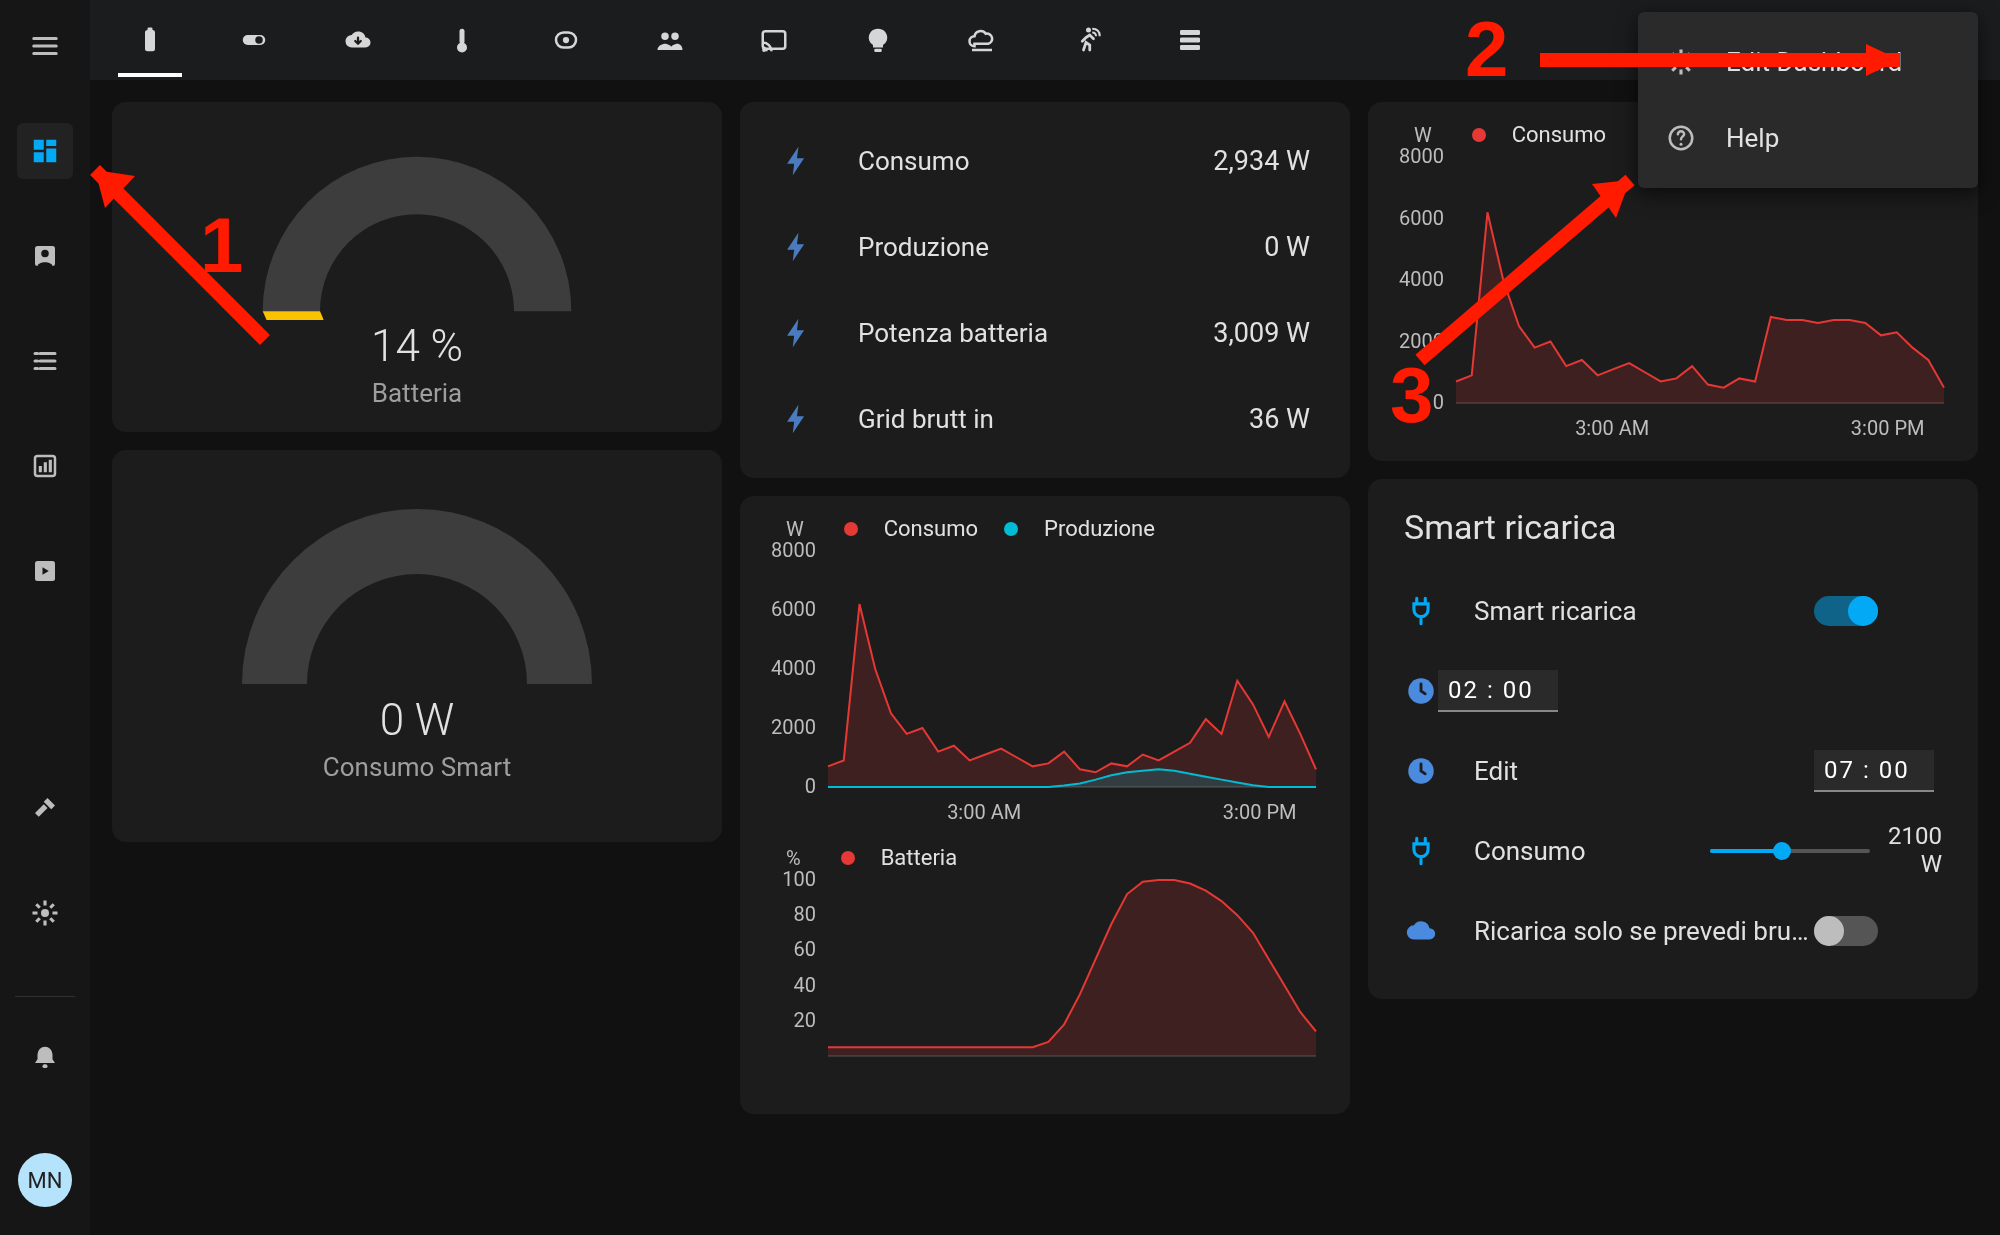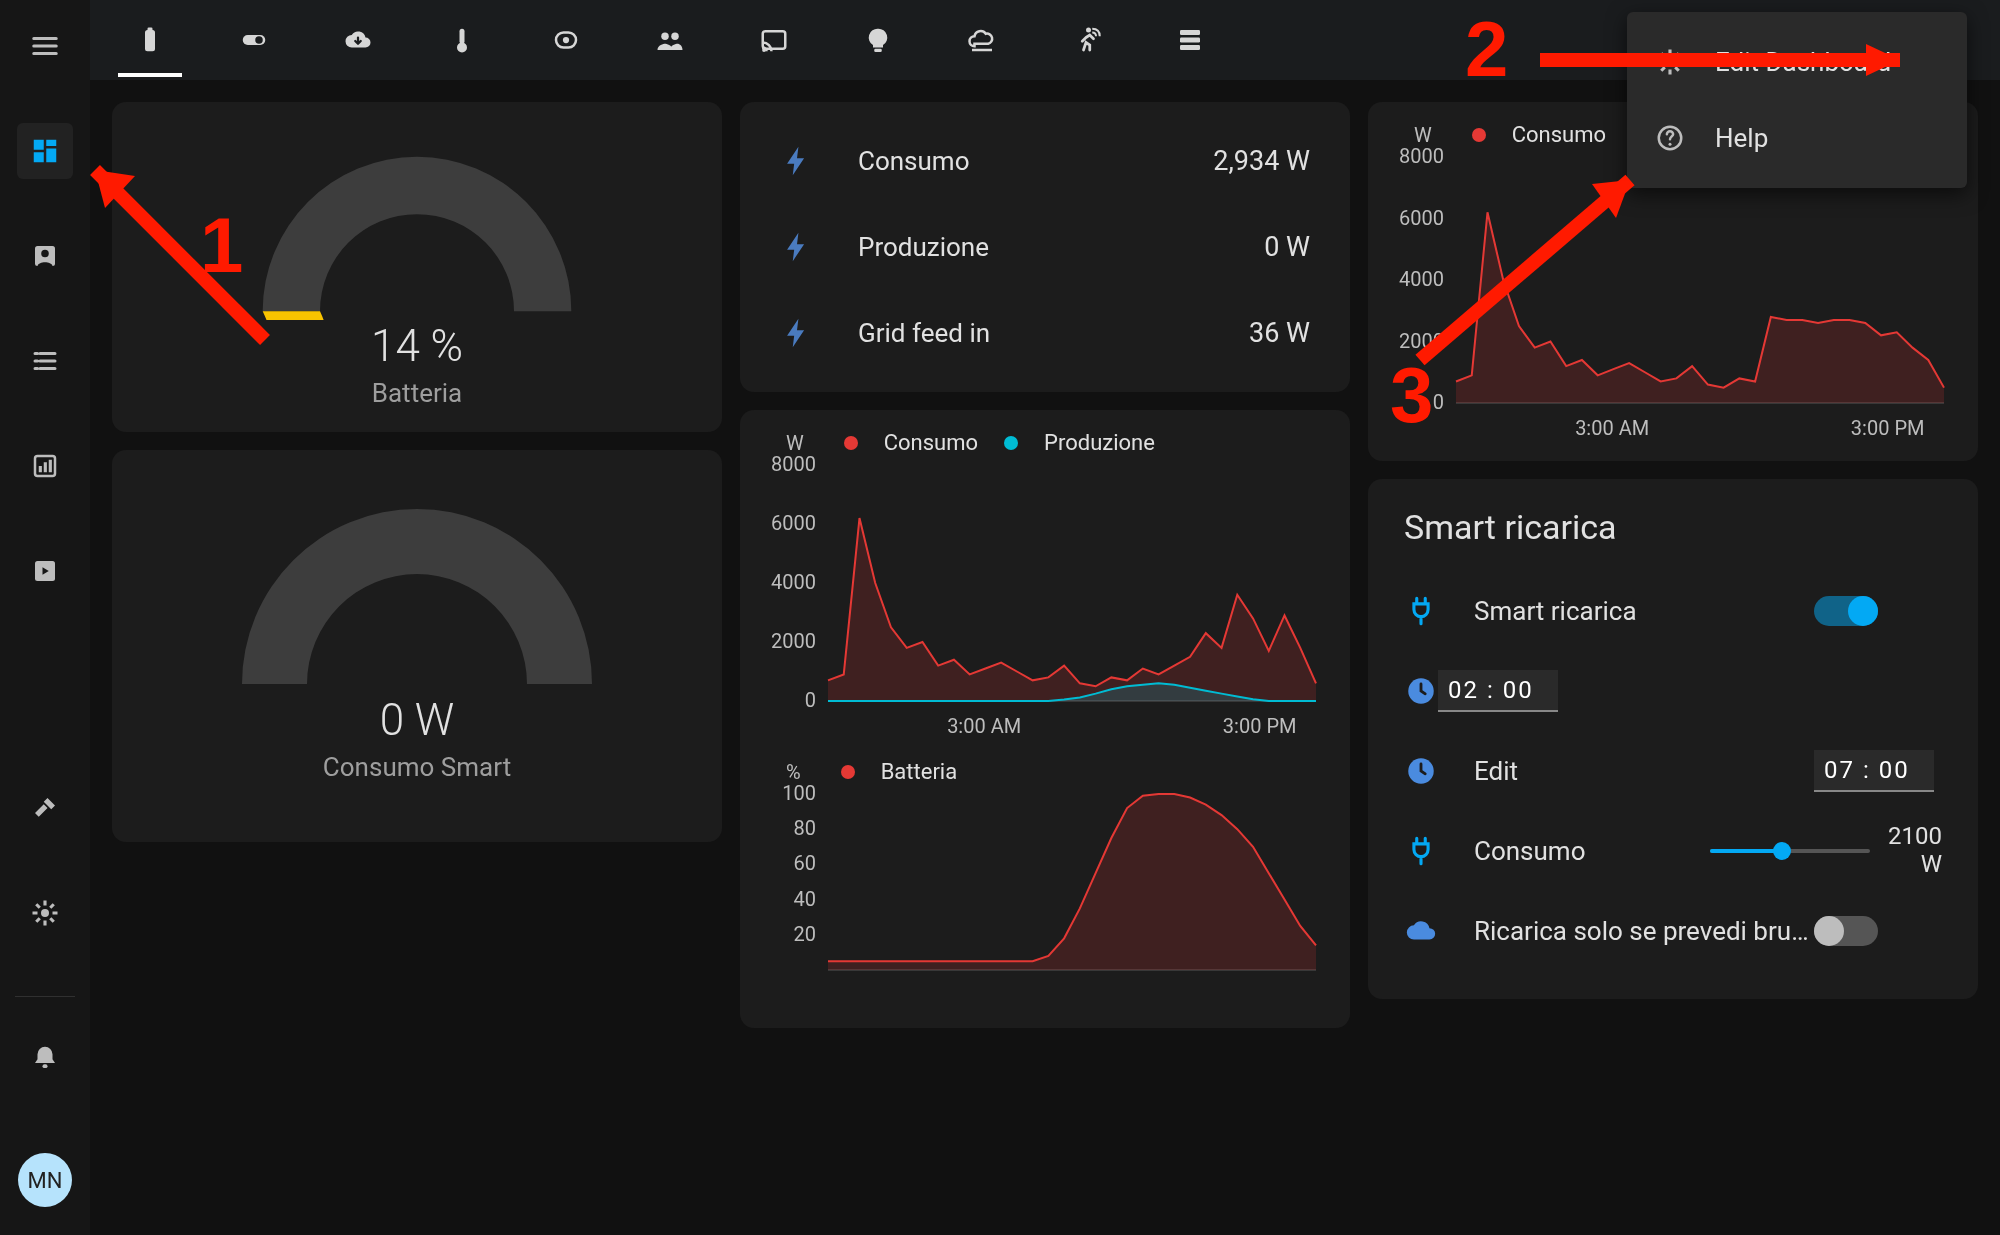--- a/index.html
+++ b/index.html
@@ -70,21 +70,21 @@
   .switch.on{background:rgba(3,169,244,0.5);} .switch.on .knob{background:var(--accent);right:0;}
   .switch.off{background:#555;} .switch.off .knob{background:#bdbdbd;left:0;}
   .time-input{background:#2a2a2a;border:none;border-bottom:2px solid #888;color:#fff;
     font-size:24px;padding:6px 10px;width:100px;font-family:inherit;letter-spacing:2px;}
   .slider{width:160px;height:4px;background:#555;position:relative;border-radius:2px;}
   .slider .fill{position:absolute;left:0;top:0;height:100%;background:var(--accent);border-radius:2px;}
   .slider .sknob{position:absolute;top:-7px;width:18px;height:18px;border-radius:50%;background:var(--accent);}
   .slider-val{font-size:24px;text-align:right;line-height:1.15;margin-left:18px;}
 
   
-  .menu{position:absolute;top:12px;right:33px;width:340px;background:#2a2a2a;
+  .menu{position:absolute;top:12px;right:22px;width:340px;background:#2a2a2a;
     border-radius:6px;box-shadow:0 6px 20px rgba(0,0,0,.6);padding:12px 0;z-index:20;}
   .menu-item{display:flex;align-items:center;height:76px;padding:0 28px;cursor:pointer;}
   .menu-item span.lbl{margin-left:30px;font-size:26px;}
 
   
   .ann{position:absolute;pointer-events:none;z-index:50;}
   .ann-num{color:#ff1a00;font-size:78px;font-weight:800;font-family:Arial,sans-serif;}
   .arrow line{stroke:#ff1a00;stroke-width:14;}
   .arrow polygon{fill:#ff1a00;}
 </style>
@@ -366,21 +366,28 @@
       <svg viewBox="0 0 24 24">
                   <use href="#i-flash"></use>
                 </svg>
       <span class="ent-name">Produzione</span>
       <span class="ent-val">0 W</span>
     </div>
               <div class="ent">
       <svg viewBox="0 0 24 24">
                   <use href="#i-flash"></use>
                 </svg>
-      <span class="ent-name">Grid feed in</span>
+      <span class="ent-name">Potenza batteria</span>
+      <span class="ent-val">3,009 W</span>
+    </div>
+              <div class="ent">
+      <svg viewBox="0 0 24 24">
+                  <use href="#i-flash"></use>
+                </svg>
+      <span class="ent-name">Grid brutt in</span>
       <span class="ent-val">36 W</span>
     </div>
             </div>
         </div>
         <div class="card" style="padding:20px 10px 10px 10px;">
           <div style="display:flex;align-items:center;gap:20px;padding-left:36px;">
             <span class="ytitle">W</span>
             <div class="legend">
               <span class="lg-dot" style="background:var(--red)"></span>
               <span class="chart-title">Consumo</span>

